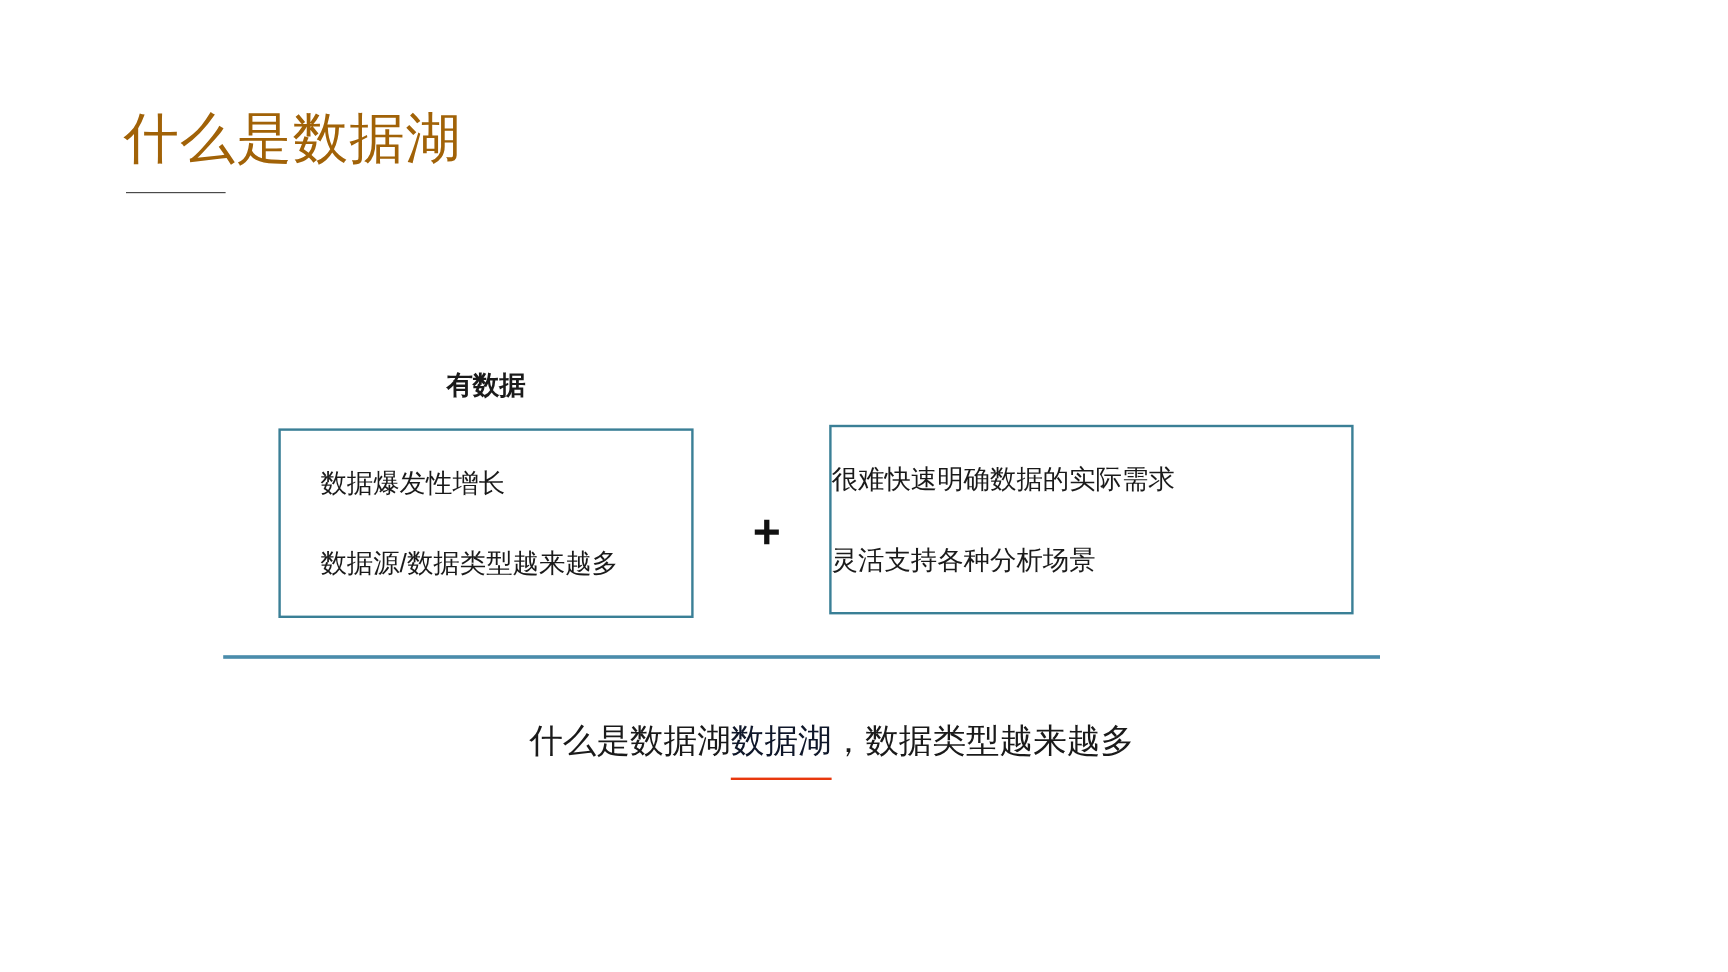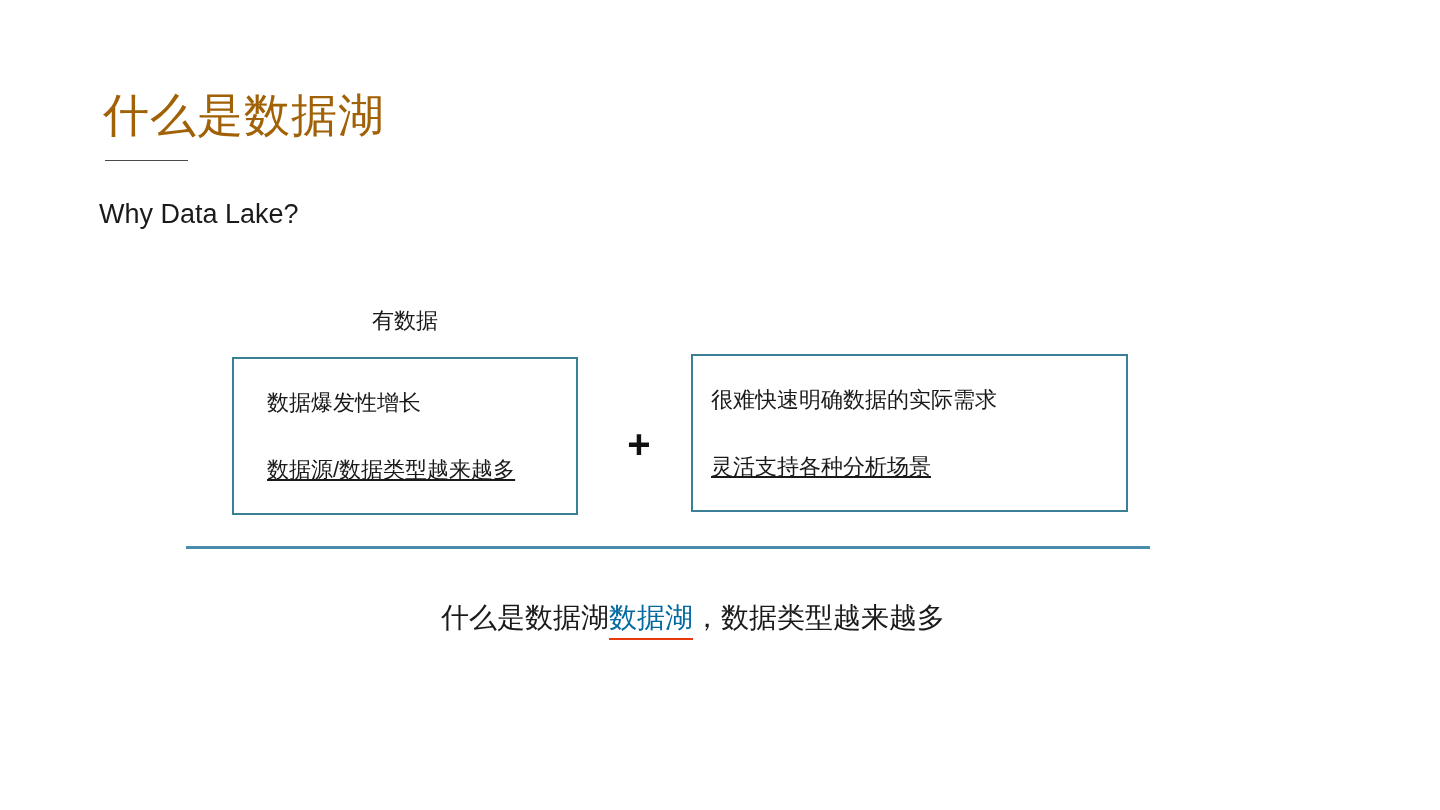--- a/index.html
+++ b/index.html
@@ -60,21 +60,21 @@
 
   
   .col-label {
     position: absolute;
     font-size: 22px;
     line-height: 1.2;
     color: #1a1a1a;
     text-align: center;
     white-space: nowrap;
   }
-  .col-label.left  { left: 232px; width: 346px; top: 308px; }
+  .col-label.left  { left: 232px; width: 346px; top: 308px; font-weight: bold; }
   .col-label.right { left: 691px; width: 437px; top: 308px; }
 
   
   .box {
     position: absolute;
     box-sizing: border-box;
     border: 2px solid #3a7f96;
     background: #ffffff;
   }
   .box.left  { left: 232px; top: 357px; width: 346px; height: 158px; }
@@ -86,29 +86,29 @@
     top: 0;
     width: 100%;
     height: 100%;
     display: flex;
     flex-direction: column;
     justify-content: center;
     box-sizing: border-box;
     border-radius: 20px;
   }
   .box.left  .box-lines { padding-left: 33px; }
-  .box.right .box-lines { padding-left: 18px; }
+  .box.right .box-lines { }
 
   .box-line {
     font-size: 22px;
     line-height: 1.25;
     color: #1a1a1a;
     white-space: nowrap;
   }
-  .box-line + .box-line { margin-top: 40px; text-decoration: underline; }
+  .box-line + .box-line { margin-top: 40px; }
 
   
   .plus {
     position: absolute;
     left: 604px;
     top: 424px;
     width: 70px;
     text-align: center;
     font-size: 40px;
     font-weight: bold;
@@ -132,36 +132,35 @@
     left: 0;
     top: 600px;
     width: 1386px;
     text-align: center;
     font-size: 28px;
     line-height: 1.3;
     color: #1a1a1a;
     white-space: nowrap;
   }
   .conclusion .hl {
-    color: #0369a1;
+    color: #0f172a;
     border-bottom: 2px solid #e8380d;
-    padding-bottom: 5px;
+    padding-bottom: 15px;
   }
 </style>
 </head>
 <body>
 
 <div class="slide">
 
 
   <div class="title">什么是数据湖</div>
 
   <div class="title-rule"></div>
 
-  <div class="subtitle">Why Data Lake?</div>
 
   <div class="col-label left">有数据</div>
 
 
   <div class="box left">
     <div class="box-lines">
       <div class="box-line">数据爆发性增长</div>
       <div class="box-line">数据源/数据类型越来越多</div>
     </div>
   </div>

